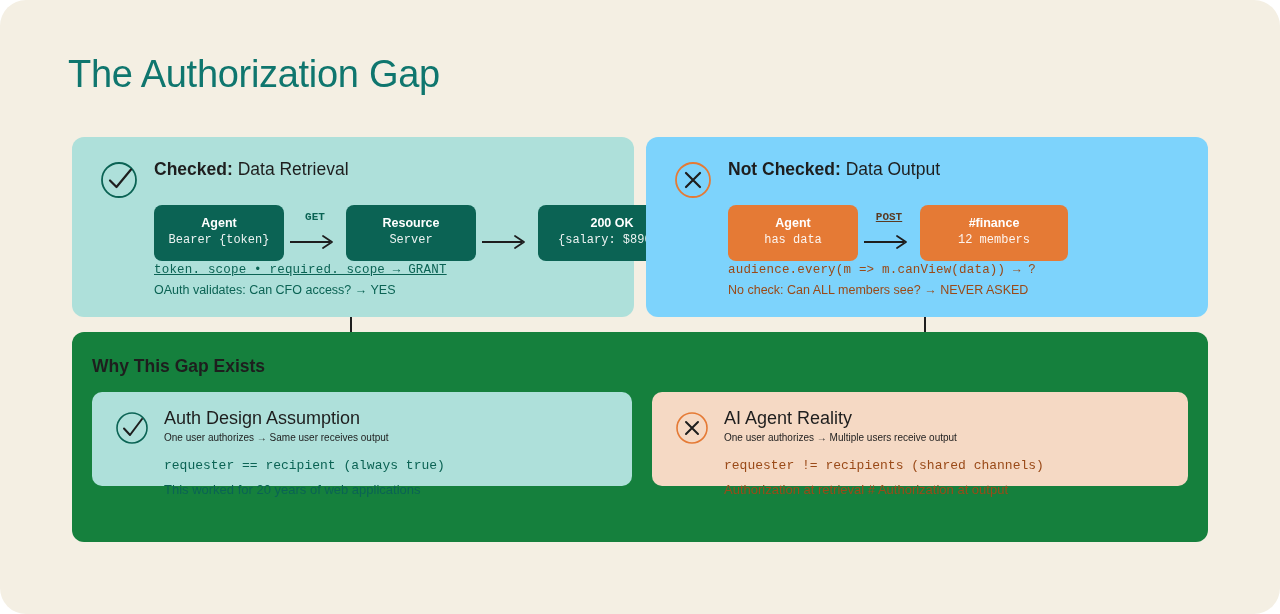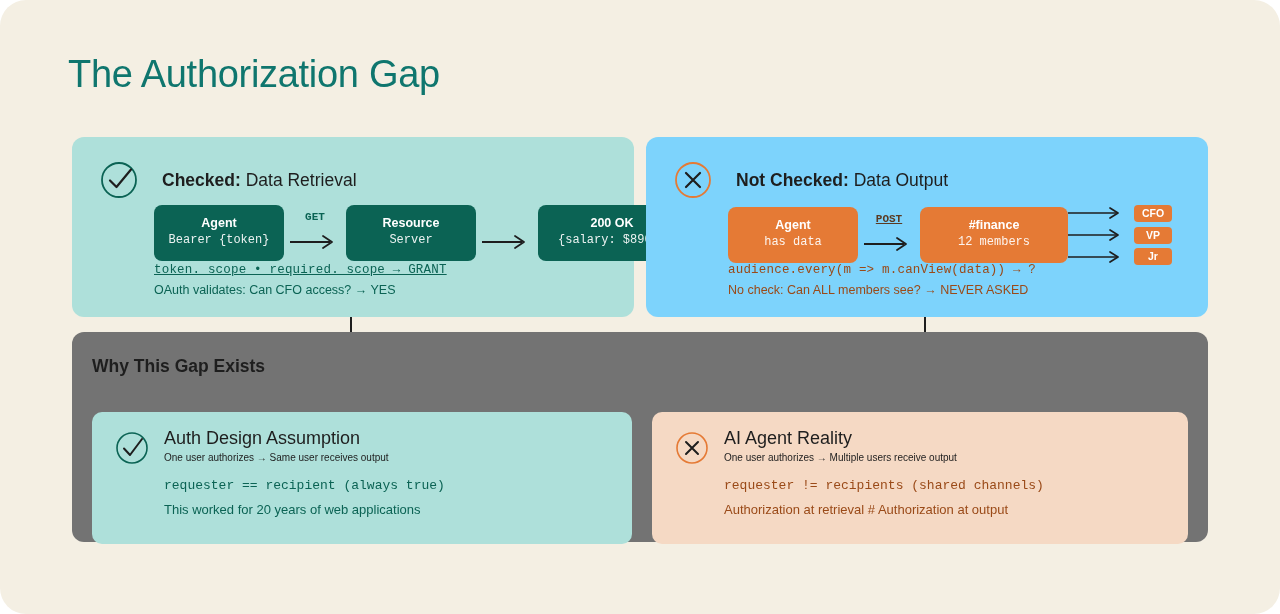--- a/index.html
+++ b/index.html
@@ -23,21 +23,21 @@
   
   .panel {
     position: absolute; top: 137px; height: 180px;
     border-radius: 12px;
   }
   #panel-checked  { left: 72px;  width: 562px; background: #AEE0DA; }
   #panel-notchecked { left: 646px; width: 562px; background: #7dd3fc; }
 
   .panel-head {
     position: absolute; left: 26px; top: 22px;
-    display: flex; align-items: center; gap: 22px;
+    display: flex; gap: 14px;
   }
   .badge { width: 42px; height: 42px; position: relative; flex: none; }
   .badge svg { display: block; width: 42px; height: 42px; overflow: visible; }
   .panel-title { font-size: 17.5px; color: #1E1E1E; white-space: nowrap; }
   .panel-title b { font-weight: 700; }
 
   
   .flow {
     position: absolute; top: 68px; left: 82px;
     display: flex; align-items: center;
@@ -86,31 +86,30 @@
     position: absolute; left: 82px;
     font-size: 12.5px;
   }
   .t-teal   { color: #0B6354; }
   .t-orange { color: #9A4A18; }
 
   
   #why {
     position: absolute; left: 72px; top: 332px;
     width: 1136px; height: 210px;
-    background: #737373; border-radius: 12px;
+    background: #15803d; border-radius: 12px;
   }
   #why-title {
     position: absolute; left: 20px; top: 24px;
     font-size: 17.5px; font-weight: 700; color: #1E1E1E;
   }
 
   .subcard {
-    position: absolute; top: 60px; height: 132px;
+    position: absolute; top: 60px; height: 94px;
     border-radius: 10px;
-    margin-top: 20px;
   }
   #card-assumption { left: 20px;  width: 540px; background: #AEE0DA; }
   #card-reality    { left: 580px; width: 536px; background: #F5D9C4; }
 
   .sub-head {
     position: absolute; left: 22px; top: 16px;
     display: flex; align-items: flex-start; gap: 14px;
   }
   .sub-badge { width: 36px; height: 36px; flex: none; margin-top: 2px; }
   .sub-badge svg { display: block; width: 36px; height: 36px; overflow: visible; }
@@ -213,37 +212,20 @@
           <path d="M0 9 H40" stroke="#1E1E1E" stroke-width="1.8"></path>
           <path d="M33 3 L42 9 L33 15" fill="none" stroke="#1E1E1E" stroke-width="1.8" stroke-linecap="round" stroke-linejoin="round"></path>
         </svg>
       </div>
 
       <div class="node orange wide">
         <div class="n1">#finance</div>
         <div class="n2">12 members</div>
       </div>
 
-      <div class="fanout">
-        <svg width="66" height="60" viewBox="0 0 66 60">
-          <g stroke="#1E1E1E" stroke-width="1.7" fill="none" stroke-linecap="round" stroke-linejoin="round">
-            <path d="M0 8 H48"></path>
-              <path d="M42 3 L50 8 L42 13"></path>
-            <path d="M0 30 H48"></path>
-              <path d="M42 25 L50 30 L42 35"></path>
-            <path d="M0 52 H48"></path>
-              <path d="M42 47 L50 52 L42 57"></path>
-          </g>
-        </svg>
-        <div class="chips">
-          <span class="chip">CFO</span>
-          <span class="chip">VP</span>
-          <span class="chip">Jr</span>
-        </div>
-      </div>
     </div>
 
     <div class="codeline t-orange" style="top:126px;">audience.every(m =&gt; m.canView(data)) → ?</div>
     <div class="captline t-orange" style="top:146px;">No check: Can ALL members see? → NEVER ASKED</div>
   </div>
 
   <div class="dropper" id="drop-left">
     <svg width="12" height="68" viewBox="0 0 12 68">
       <path d="M6 0 V58" stroke="#1E1E1E" stroke-width="2"></path>
       <path d="M1 52 L6 62 L11 52" fill="none" stroke="#1E1E1E" stroke-width="2" stroke-linecap="round" stroke-linejoin="round"></path>

